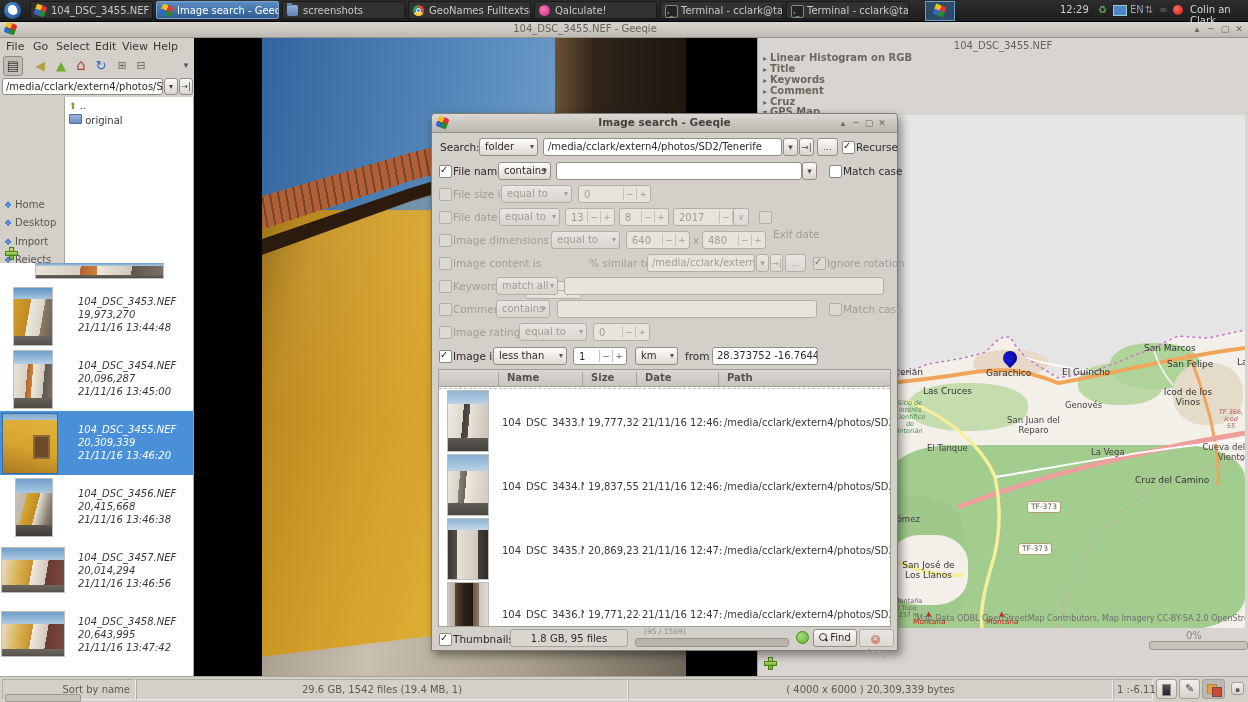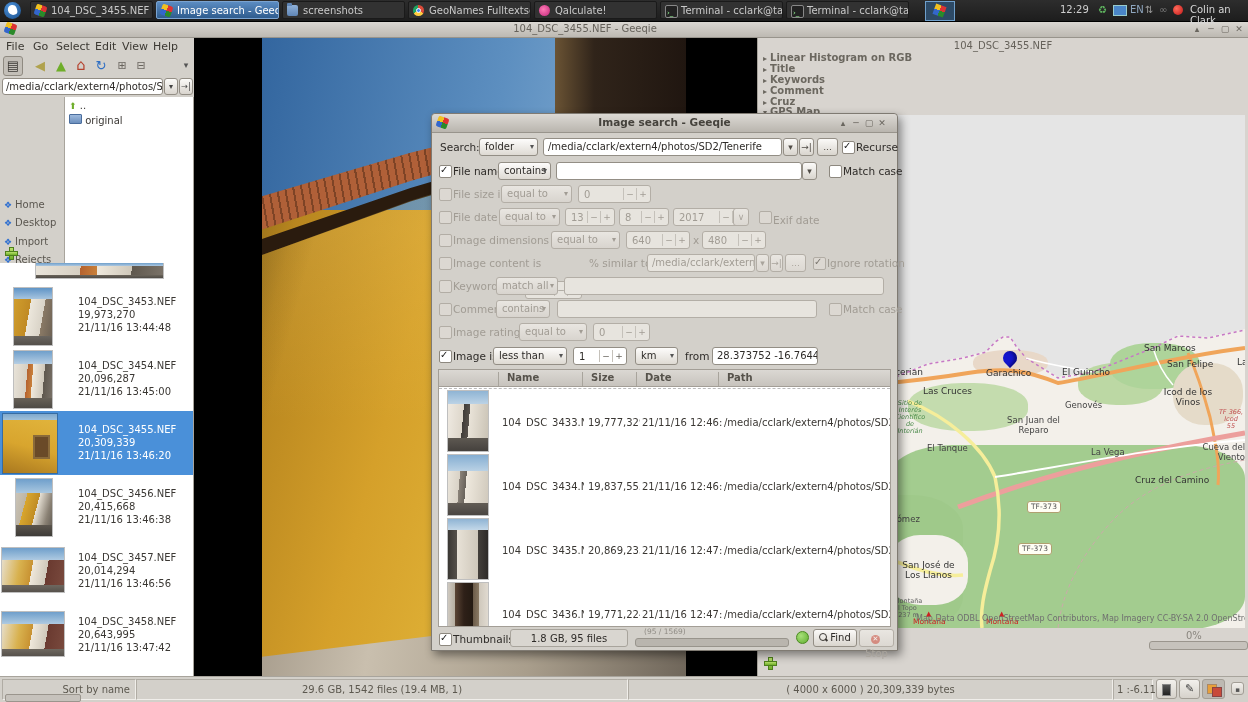--- a/index.html
+++ b/index.html
@@ -42,21 +42,21 @@
   .sc-item{position:absolute;left:4px;font-size:10px;color:#5a564f;white-space:nowrap;}
   .sc-ic{color:#2f6fd0;font-size:9px;margin-right:3px;}
   #folderpane{position:absolute;left:65px;top:97px;width:129px;height:166px;background:#fff;border-right:1px solid #a8a49c;box-sizing:border-box;}
   .plus-ic{position:absolute;width:13px;height:13px;}
   .plus-ic::before,.plus-ic::after{content:"";position:absolute;background:linear-gradient(#b9e26a,#6fae2a);border:1px solid #4e7f1d;}
   .plus-ic::before{left:4px;top:0;width:3px;height:11px;}
   .plus-ic::after{left:0;top:4px;width:11px;height:3px;}
   #filelist{position:absolute;left:0;top:263px;width:194px;height:413px;background:#fff;border-right:1px solid #a8a49c;box-sizing:border-box;overflow:hidden;}
   .frow{position:absolute;left:0;width:193px;height:64px;}
   .frow.sel{background:#4a90d9;color:#fff;}
-  .fmeta{position:absolute;left:78px;top:12px;font-size:10px;line-height:13px;color:#3a3733;}
+  .fmeta{position:absolute;left:78px;top:12px;font-size:10px;line-height:13px;color:#3a3733;font-style:italic;}
   .frow.sel .fmeta{color:#fff;}
   .thumb{position:absolute;box-shadow:0 0 0 1px rgba(0,0,0,.25);}
   
   .tv1{background:linear-gradient(180deg,#5f94c6 0%,#a9c6e0 20%,rgba(0,0,0,0) 20%),linear-gradient(0deg,#54504b 0%,#6a6660 16%,rgba(0,0,0,0) 16%),linear-gradient(100deg,#d2a02e 0%,#c08a24 40%,#ece7dc 40%,#d9d3c7 70%,#8a7a66 70%,#6a5f52 100%);}
   .tv2{background:linear-gradient(180deg,#6f9fcb 0%,#b3cce2 22%,rgba(0,0,0,0) 22%),linear-gradient(0deg,#4e4a45 0%,#686258 18%,rgba(0,0,0,0) 18%),linear-gradient(95deg,#e9e4da 0%,#d6cfc2 35%,#b5622f 35%,#c8803a 48%,#efe9dd 48%,#cfc8ba 75%,#5f584e 75%,#7a7268 100%);}
   .tv3{background:linear-gradient(180deg,#7fa8cc 0%,#9fc0da 10%,rgba(0,0,0,0) 10%),linear-gradient(15deg,#a9781f 0%,#d8a52e 45%,#e2b63e 100%);}
   .tv3::after{content:"";position:absolute;left:55%;top:35%;width:32%;height:42%;background:#6a4a28;border:2px solid #8a6a3a;box-sizing:border-box;}
   .tv4{background:linear-gradient(180deg,#6f9fcb 0%,#aac8e0 25%,rgba(0,0,0,0) 25%),linear-gradient(0deg,#3f3c38 0%,#5c564e 20%,rgba(0,0,0,0) 20%),linear-gradient(105deg,#cfc9bd 0%,#bdb5a5 30%,#d8a62e 30%,#c08c24 55%,#e7e1d5 55%,#8a8174 80%,#5a544c 100%);}
   .tv6{background:linear-gradient(180deg,#6f9fcb 0%,#b0cbe2 28%,rgba(0,0,0,0) 28%),linear-gradient(0deg,#57524c 0%,#6e6860 16%,rgba(0,0,0,0) 16%),linear-gradient(100deg,#e8e2d6 0%,#d8b14e 30%,#c89232 48%,#efe8db 48%,#cfc8ba 70%,#6a3a30 70%,#7a4a3e 100%);}
   .rv1{background:linear-gradient(180deg,#8fb4d4 0%,#bcd3e6 22%,rgba(0,0,0,0) 22%),linear-gradient(0deg,#45413d 0%,#5e5952 22%,rgba(0,0,0,0) 22%),linear-gradient(95deg,#f0ebe3 0%,#ddd6ca 38%,#403c38 38%,#56504a 52%,#e9e3d8 52%,#c9c2b4 100%);}
@@ -395,21 +395,21 @@
         <span class="m">−</span>
         <span class="p">+</span>
       </div>
     <div class="spin dis" style="left:241px;top:94px;width:74px;">
         <span class="v">2017</span>
         <span class="m">−</span>
         <span class="p">+</span>
       </div>
     <div class="dsbtn dis" style="left:301px;top:94px;width:16px;">∨</div>
     <span class="chk dis" style="left:327px;top:97px;"></span>
-    <span class="lbl dis" style="left:341px;top:100px;">Exif date</span>
+    <span class="lbl dis" style="left:341px;top:114px;">Exif date</span>
 
     <span class="chk dis" style="left:7px;top:120px;"></span>
     <span class="lbl dis" style="left:21px;top:120px;">Image dimensions are</span>
     <div class="combo dis" style="left:119px;top:117px;width:69px;">equal to</div>
     <div class="spin dis" style="left:194px;top:117px;width:64px;">
         <span class="v">640</span>
         <span class="m">−</span>
         <span class="p">+</span>
       </div>
     <span class="lbl dis" style="left:261px;top:120px;">x</span>

